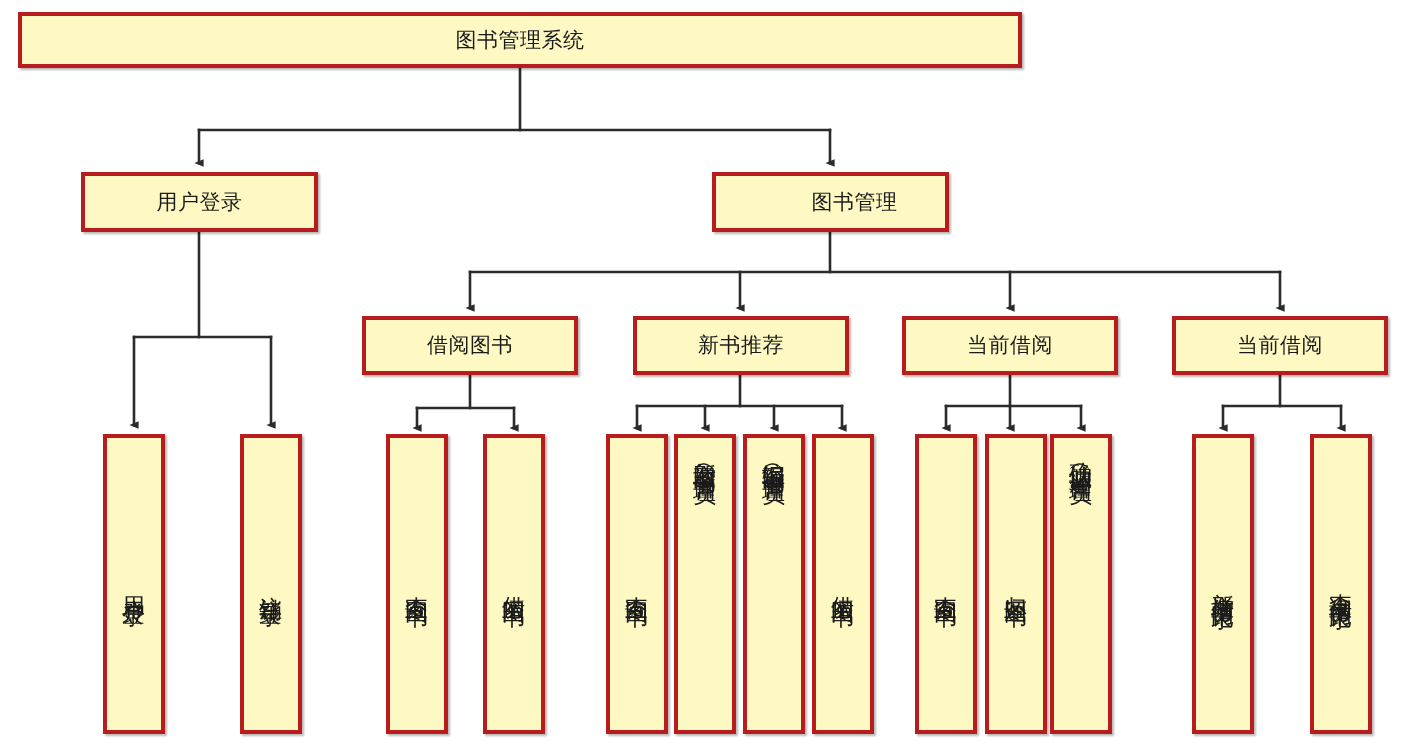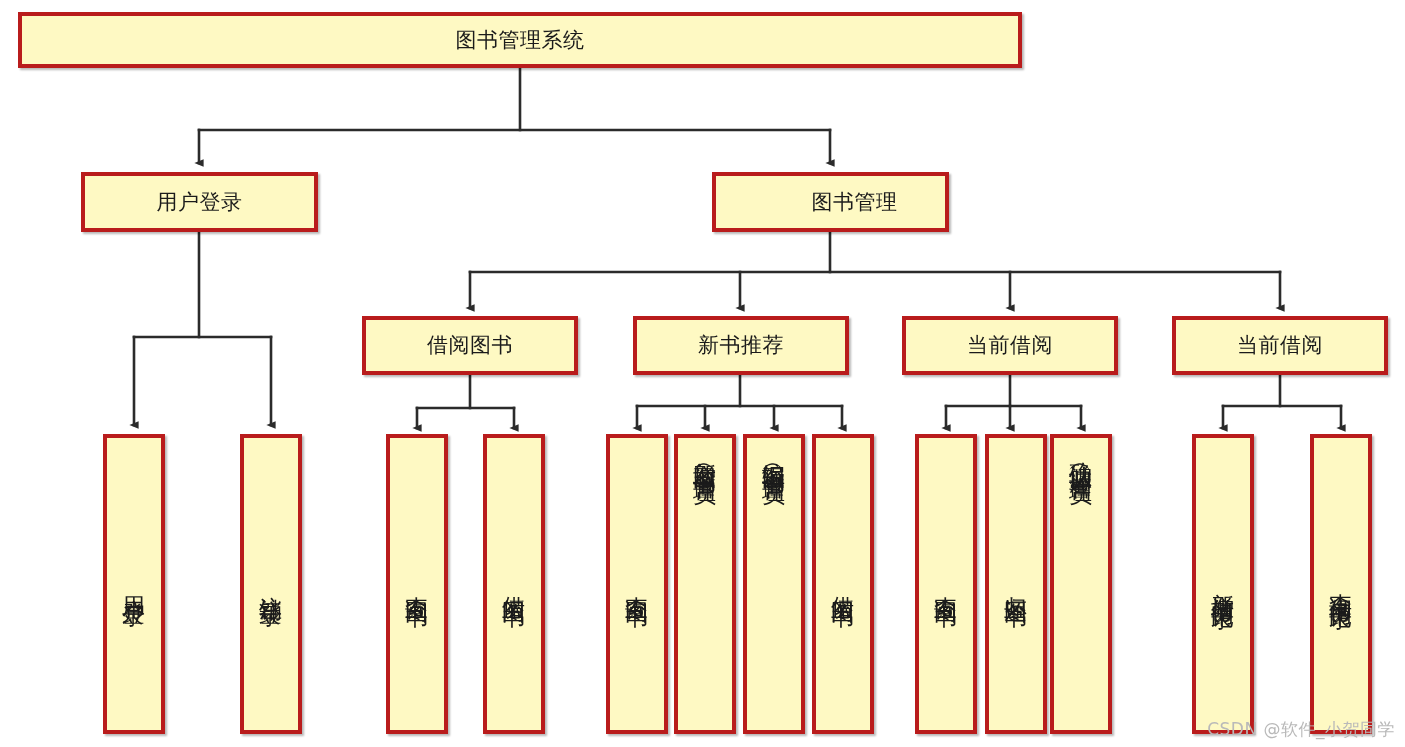--- a/index.html
+++ b/index.html
@@ -193,15 +193,14 @@
     <span class="label">确认归还（管理员）</span>
   </div>
 
   <div class="node vert centered" style="left:1192px; top:434px; width:62px; height:300px;">
     <span class="label">新增借阅记录</span>
   </div>
   <div class="node vert centered" style="left:1310px; top:434px; width:62px; height:300px;">
     <span class="label">查询借阅记录</span>
   </div>
 
-  <div class="watermark">CSDN @软件_小贺同学</div>
 
 </div>
 
 </body></html>

